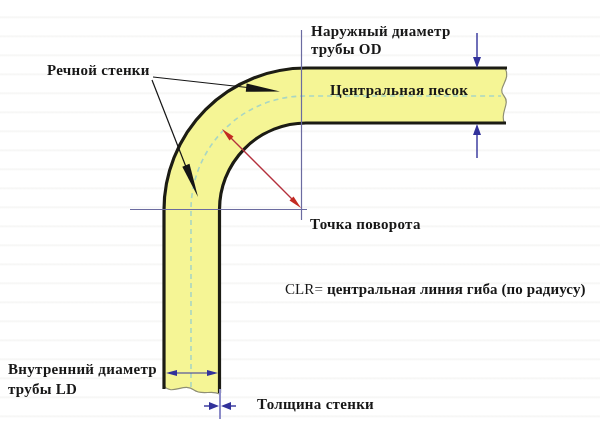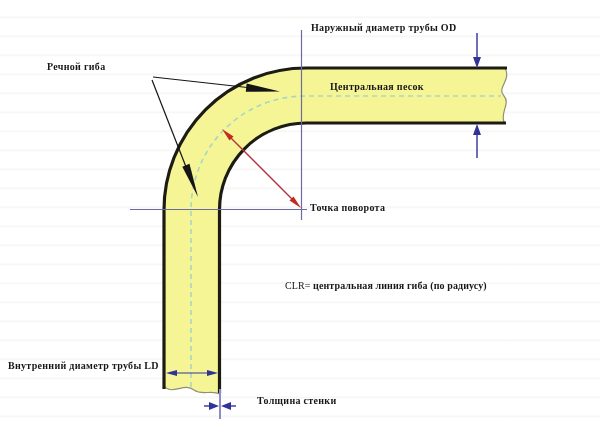--- a/index.html
+++ b/index.html
@@ -11,21 +11,21 @@
       rgba(235,235,232,0.0) 0px, rgba(235,235,232,0.0) 16px,
       rgba(231,231,228,0.45) 17px, rgba(235,235,232,0.0) 19px);
     font-family:"Liberation Serif","DejaVu Serif",serif;
     overflow:hidden;
   }
   #diagram-svg{position:absolute;left:0;top:0;}
   .lbl{
     position:absolute;
     color:#171717;
     font-weight:700;
-    font-size:10px;
+    font-size:15px;
     line-height:1.22;
     letter-spacing:0.3px;
     white-space:nowrap;
   }
   .lbl.wrap{white-space:normal;}
   .clr-prefix{font-weight:400;}
 </style>
 </head>
 <body>
 
@@ -83,25 +83,25 @@
     <g stroke="#151515" fill="#151515">
       <line x1="153" y1="77" x2="252" y2="88" stroke-width="1.2"></line>
       <polygon points="280,91.5 245.8,91.8 246.6,83.6" stroke="none"></polygon>
       <line x1="152" y1="80" x2="188" y2="172" stroke-width="1.2"></line>
       <polygon points="198,197 182.3,166.7 189.5,163.7" stroke="none"></polygon>
     </g>
   </svg>
 
   <div class="lbl wrap" style="left:311px;top:22px;width:158px;">Наружный диаметр трубы OD</div>
 
-  <div class="lbl" style="left:47px;top:61px;">Речной гиба</div>
+  <div class="lbl" style="left:47px;top:61px;">Речной стенки</div>
 
   <div class="lbl" style="left:330px;top:81px;">Центральная песок</div>
 
-  <div class="lbl" style="left:310px;top:202px;">Точка поворота</div>
+  <div class="lbl" style="left:310px;top:215px;">Точка поворота</div>
 
   <div class="lbl wrap" style="left:8px;top:359px;width:170px;line-height:1.35;">Внутренний диаметр трубы LD</div>
 
   <div class="lbl" style="left:285px;top:280px;letter-spacing:0.1px;"><span class="clr-prefix">CLR=</span><span> центральная линия гиба (по радиусу)</span></div>
 
   <div class="lbl" style="left:229px;top:395px;margin-left:28px;">Толщина стенки</div>
 
 </div>
 
 </body></html>

